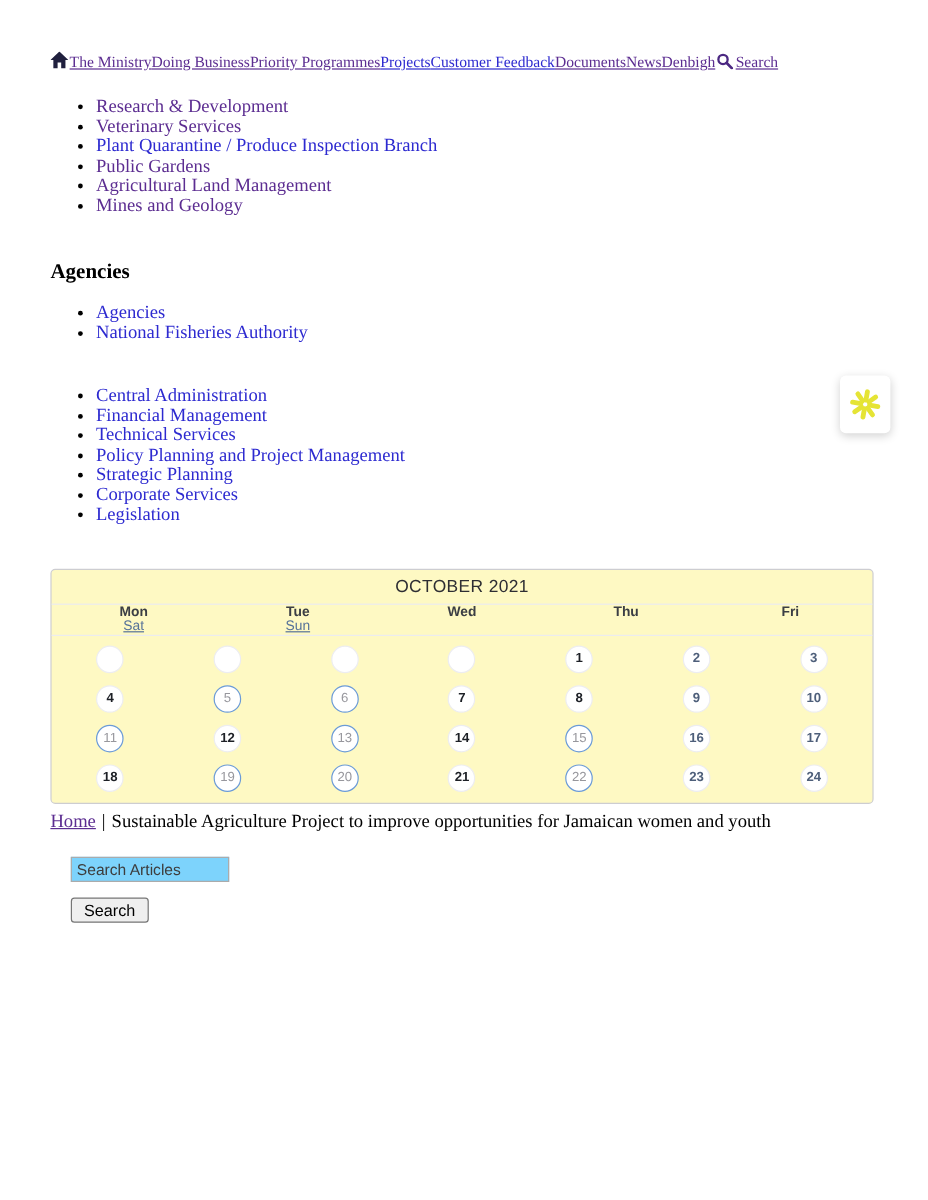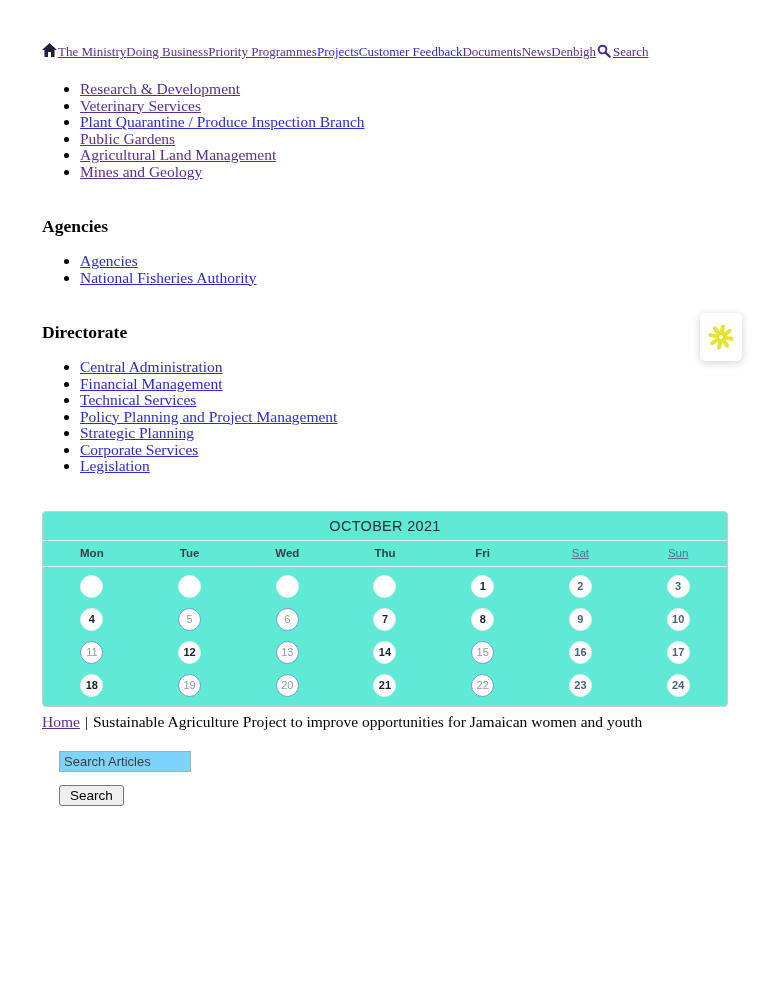--- a/index.html
+++ b/index.html
@@ -21,28 +21,28 @@
   .home-ico { display:inline-block; margin-right:1px; }
   .home-ico svg { width:15px; height:14px; fill:#20203e; vertical-align:-1px; }
   .searchlink { text-decoration:none !important; }
   .searchlink .slbl { text-decoration:underline; }
   .searchlink svg { width:14px; height:14px; vertical-align:-2px; margin:0 2px 0 1px; }
 
   
   h2.sec { font-size:17.5px; font-weight:bold; color:#000; margin:0; font-family:"Liberation Serif", serif; }
   ul.sec-list { margin:16px 0 36px 0; padding:0 0 0 38px; font-size:15.5px; line-height:16.5px; }
   ul.sec-list li { margin:0; }
-  ul.sec-list a { text-decoration:underline; cursor:pointer; }
+  ul.sec-list a { cursor:pointer; }
 
   
   .cal { margin-top:16px; width:684px; border:1px solid #cdcdd1; border-radius:4px;
-         font-family:"Liberation Sans", sans-serif; background:#5eead4; }
+         font-family:"Liberation Sans", sans-serif; background:#fef9c3; }
   .cal-title { height:28px; line-height:28px; text-align:center; font-size:14.5px;
                letter-spacing:.3px; color:#2e2e33; border-bottom:1px solid #ececef; }
-  .cal-days { display:grid; grid-template-columns:repeat(7,1fr); height:25px;
+  .cal-days { display:grid; grid-template-columns:repeat(5,1fr); height:25px;
               align-items:center; border-bottom:1px solid #ececef; font-size:11.5px; }
   .cal-days .dh { text-align:center; font-weight:bold; color:var(--wd-head); }
   .cal-days .dh.we { color:var(--we-head); font-weight:normal;text-decoration:underline; }
   .cal-grid { padding:3px 0 4px 0; }
   .cal-row { display:grid; grid-template-columns:repeat(7,1fr); height:33px;
              align-items:center; justify-items:center; }
   .daycirc { width:23px; height:23px; border-radius:50%; border:1px solid #ededf0;
              display:flex; align-items:center; justify-content:center; box-sizing:border-box;
              font-size:11px; font-weight:bold; color:var(--wd-num); background:#fff; }
   .daycirc.we { color:var(--we-num); }
@@ -90,21 +90,20 @@
         <li><a class="lk u">Plant Quarantine / Produce Inspection Branch</a></li>
         <li><a class="lk v">Public Gardens</a></li>
         <li><a class="lk v">Agricultural Land Management</a></li>
         <li><a class="lk v">Mines and Geology</a></li>
       </ul>
       <h2 class="sec">Agencies</h2>
       <ul class="sec-list">
         <li><a class="lk u">Agencies</a></li>
         <li><a class="lk u">National Fisheries Authority</a></li>
       </ul>
-      <h2 class="sec">Directorate</h2>
       <ul class="sec-list">
         <li><a class="lk u">Central Administration</a></li>
         <li><a class="lk u">Financial Management</a></li>
         <li><a class="lk u">Technical Services</a></li>
         <li><a class="lk u">Policy Planning and Project Management</a></li>
         <li><a class="lk u">Strategic Planning</a></li>
         <li><a class="lk u">Corporate Services</a></li>
         <li><a class="lk u">Legislation</a></li>
       </ul>
     </main>

